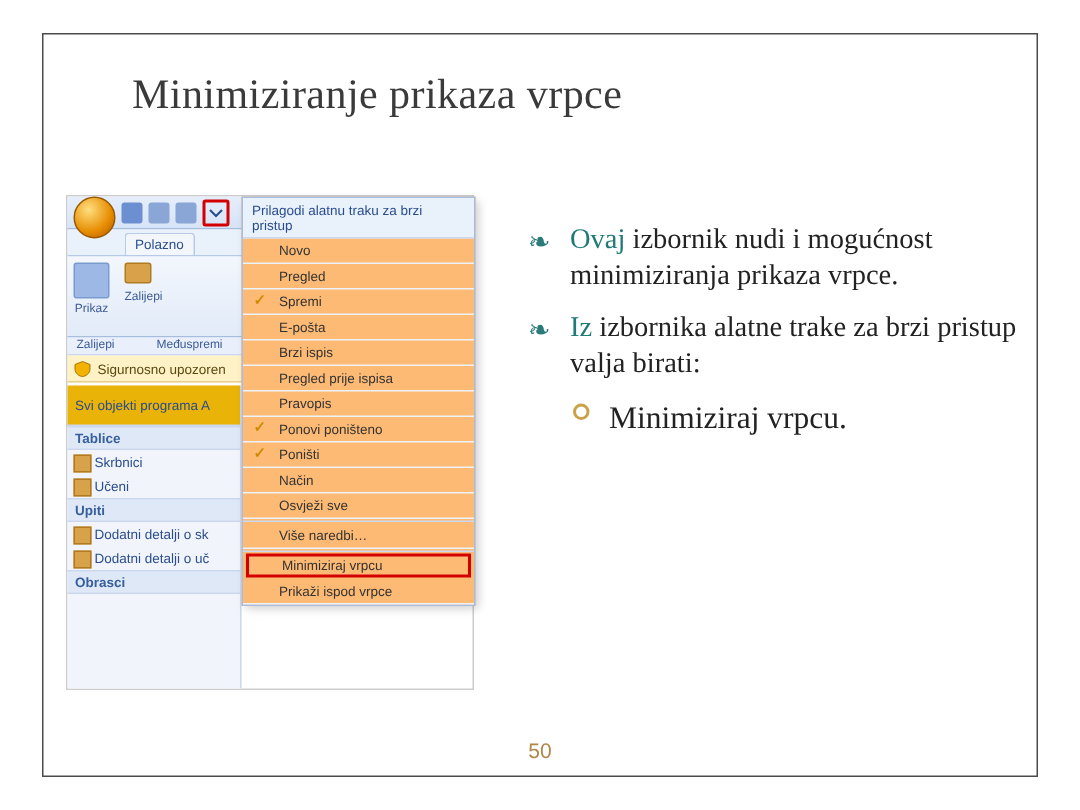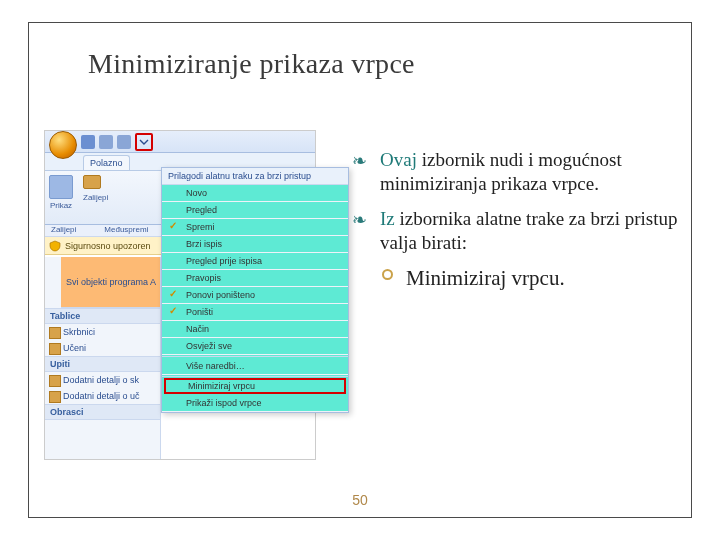--- a/index.html
+++ b/index.html
@@ -115,28 +115,27 @@
   .nav-pane {
     position: absolute;
     left: 0; top: 126px; bottom: 0;
     width: 116px;
     background: #f1f5fb;
     border-right: 1px solid #cbd8ee;
     font-size: 9px;
     color: #2a4d8f;
   }
   .nav-header {
-    background: #fdba74;
-    padding: 20px 5px;
+    background: #eab308;
+    padding: 8px 5px;
     font-size: 9px;
     color: #2a4d8f;
     border-bottom: 1px solid #cbd8ee;
     white-space: nowrap;
     overflow: hidden;
-    margin-left: 16px;
   }
   .nav-cat {
     background: #dfe8f6;
     padding: 2px 5px;
     font-weight: bold;
     color: #375f9e;
     border-top: 1px solid #cbd8ee;
     border-bottom: 1px solid #cbd8ee;
   }
   .nav-item {
@@ -151,26 +150,25 @@
     position: absolute;
     left: 4px; top: 3px;
     width: 10px; height: 10px;
     background: #d7a24a;
     border: 1px solid #b07a20;
   }
   
   .dropdown {
     position: absolute;
     left: 116px; top: 0;
-    width: 188px;
-    background: #5eead4;
+    width: 156px;
+    background: #fdba74;
     border: 1px solid #a7bde0;
     box-shadow: 2px 2px 6px rgba(0,0,0,0.2);
     font-size: 9px;
-    margin-top: 36px;
   }
   .dd-title {
     background: #e9f1fb;
     padding: 3px 6px;
     color: #2a4d8f;
     border-bottom: 1px solid #cbd8ee;
     font-size: 9px;
   }
   .dd-item {
     padding: 3px 6px 3px 24px;
@@ -292,20 +290,21 @@
     <div class="nav-item">Dodatni detalji o sk</div>
     <div class="nav-item">Dodatni detalji o uč</div>
     <div class="nav-cat">Obrasci</div>
   </div>
 
   <div class="dropdown">
     <div class="dd-title">Prilagodi alatnu traku za brzi pristup</div>
     <div class="dd-item">Novo</div>
     <div class="dd-item">Pregled</div>
     <div class="dd-item checked">Spremi</div>
+    <div class="dd-item">E-pošta</div>
     <div class="dd-item">Brzi ispis</div>
     <div class="dd-item">Pregled prije ispisa</div>
     <div class="dd-item">Pravopis</div>
     <div class="dd-item checked">Ponovi poništeno</div>
     <div class="dd-item checked">Poništi</div>
     <div class="dd-item">Način</div>
     <div class="dd-item">Osvježi sve</div>
     <div class="dd-sep"></div>
     <div class="dd-item">Više naredbi…</div>
     <div class="dd-sep"></div>

